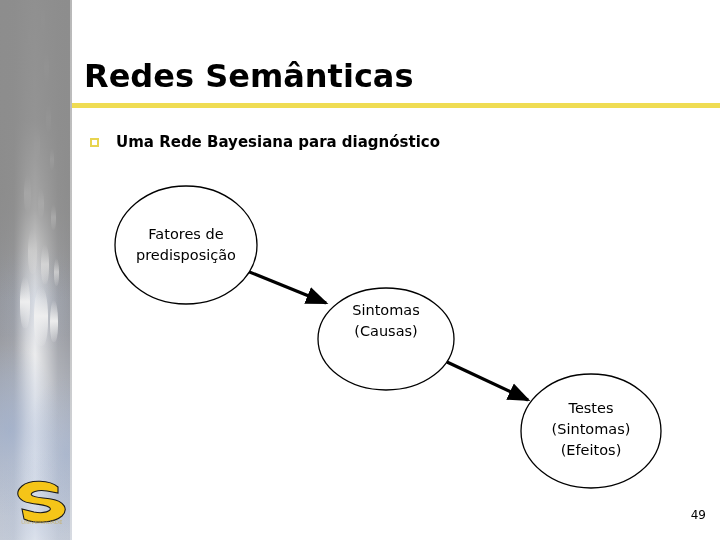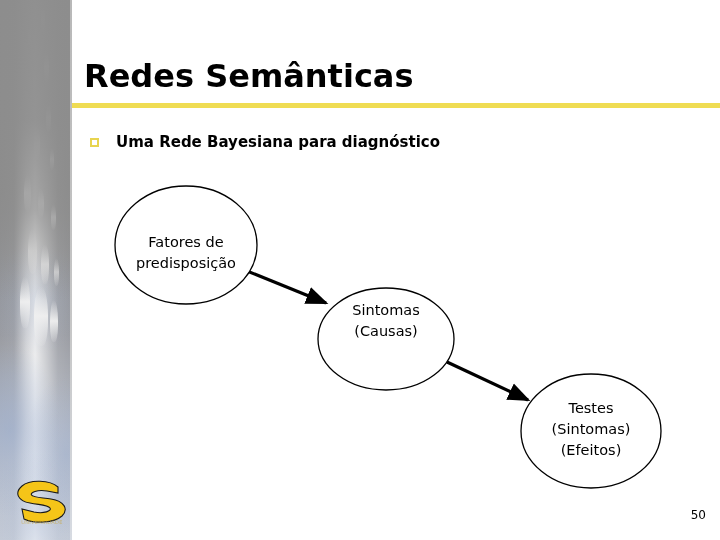--- a/index.html
+++ b/index.html
@@ -212,29 +212,29 @@
       <line id="edge-1" stroke="#000000" stroke-width="3.2" marker-end="url(#arrowhead)" x1="447" y1="362" x2="528" y2="400"></line>
     </g>
 
     <g>
       <ellipse id="node-0" fill="#ffffff" stroke="#000000" stroke-width="1.3" cx="186" cy="245" rx="71" ry="59"></ellipse>
       <ellipse id="node-1" fill="#ffffff" stroke="#000000" stroke-width="1.3" cx="386" cy="339" rx="68" ry="51"></ellipse>
       <ellipse id="node-2" fill="#ffffff" stroke="#000000" stroke-width="1.3" cx="591" cy="431" rx="70" ry="57"></ellipse>
     </g>
   </svg>
 
-  <div class="node-label" id="label-0" style="left: 66px; top: 232px; width: 240px;">
+  <div class="node-label" id="label-0" style="left: 66px; top: 224px; width: 240px;">
       <div>Fatores de</div>
       <div>predisposição</div>
     </div>
   <div class="node-label" id="label-1" style="left: 266px; top: 300px; width: 240px;">
       <div>Sintomas</div>
       <div>(Causas)</div>
     </div>
   <div class="node-label" id="label-2" style="left: 471px; top: 398px; width: 240px;">
       <div>Testes</div>
       <div>(Sintomas)</div>
       <div>(Efeitos)</div>
     </div>
 
-  <div id="page-number">50</div>
+  <div id="page-number">49</div>
 
 </div>
 
 </body></html>

